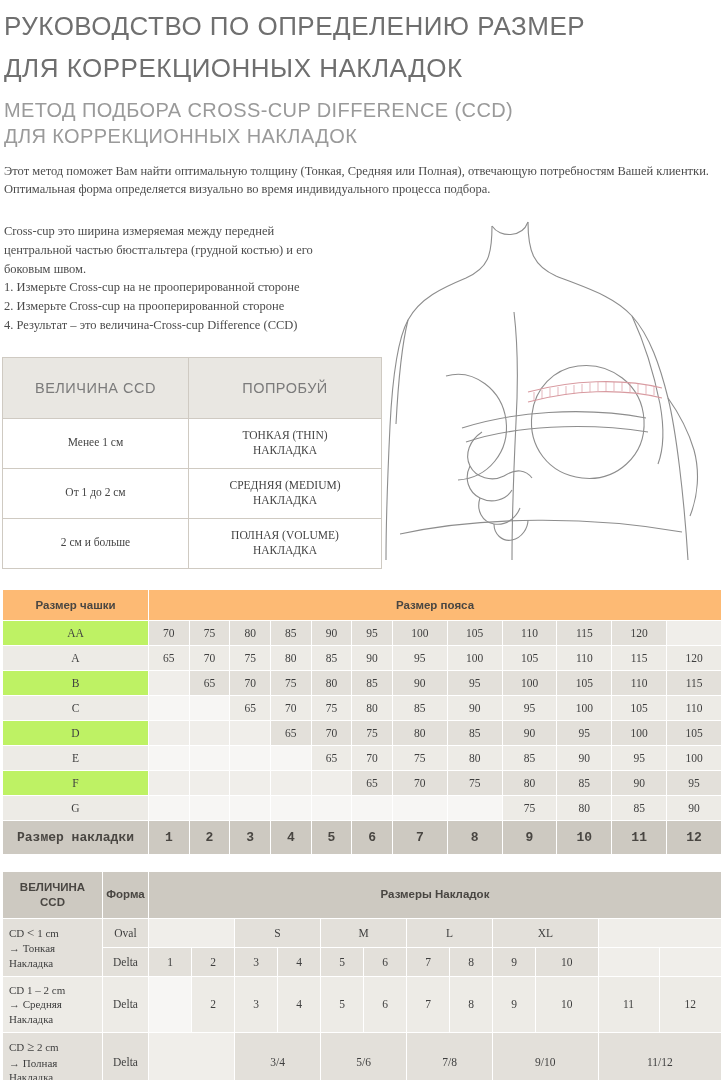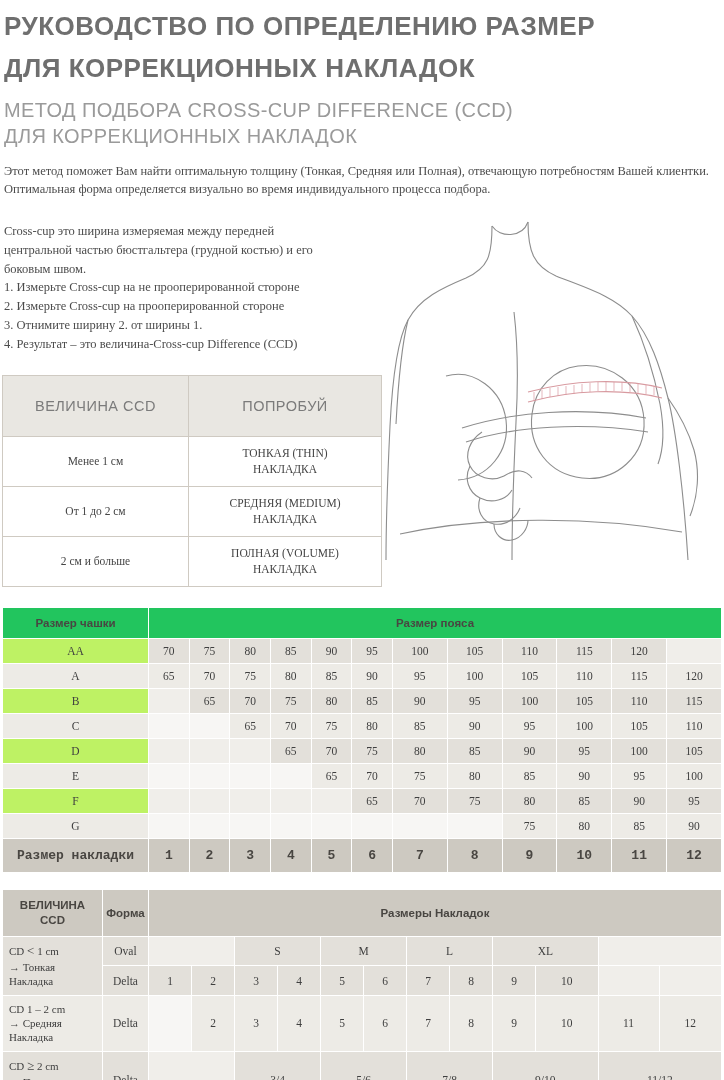--- a/index.html
+++ b/index.html
@@ -15,21 +15,21 @@
     position: relative;
     padding: 0;
   }
   
   .title-main {
     font-size: 26px;
     letter-spacing: 0.5px;
     color: #6f6f6f;
     line-height: 1.15;
     padding: 12px 0 0 4px;
-    font-weight: bold;
+    font-weight: normal;
     white-space: nowrap;
     overflow: hidden;
   }
   .title-sub {
     font-size: 20px;
     color: #9a9a9a;
     line-height: 1.2;
     padding: 14px 0 0 4px;
     font-weight: normal;
     letter-spacing: 0.4px;
@@ -94,21 +94,21 @@
   }
   
   .size-table {
     border-collapse: collapse;
     width: 720px;
     margin: 20px 0 0 2px;
     font-family: "Liberation Serif", serif;
     font-size: 11.5px;
   }
   .size-table th.hdr {
-    background: #22c55e;
+    background: #fdba74;
     color: #494642;
     font-family: "Liberation Sans", sans-serif;
     font-size: 11.5px;
     font-weight: bold;
     padding: 9px 2px;
     border: 1px solid #ffffff;
     text-align: center;
   }
   .size-table td {
     border: 1px solid #ffffff;
@@ -191,21 +191,20 @@
   </div>
 
   <div class="mid">
 
     <div class="mid-text">
       <span class="ln">Cross-cup это ширина измеряемая между передней</span>
       <span class="ln">центральной частью бюстгальтера (грудной костью) и его</span>
       <span class="ln">боковым швом.</span>
       <span class="ln">1. Измерьте Cross-cup на не прооперированной стороне</span>
       <span class="ln">2. Измерьте Cross-cup на прооперированной стороне</span>
-      <span class="ln">3. Отнимите ширину 2. от ширины 1.</span>
       <span class="ln">4. Результат – это величина-Cross-cup Difference (CCD)</span>
     </div>
 
     <table class="ccd-table">
       <thead>
         <tr>
           <th class="left">ВЕЛИЧИНА CCD</th>
           <th>ПОПРОБУЙ</th>
         </tr>
       </thead>

